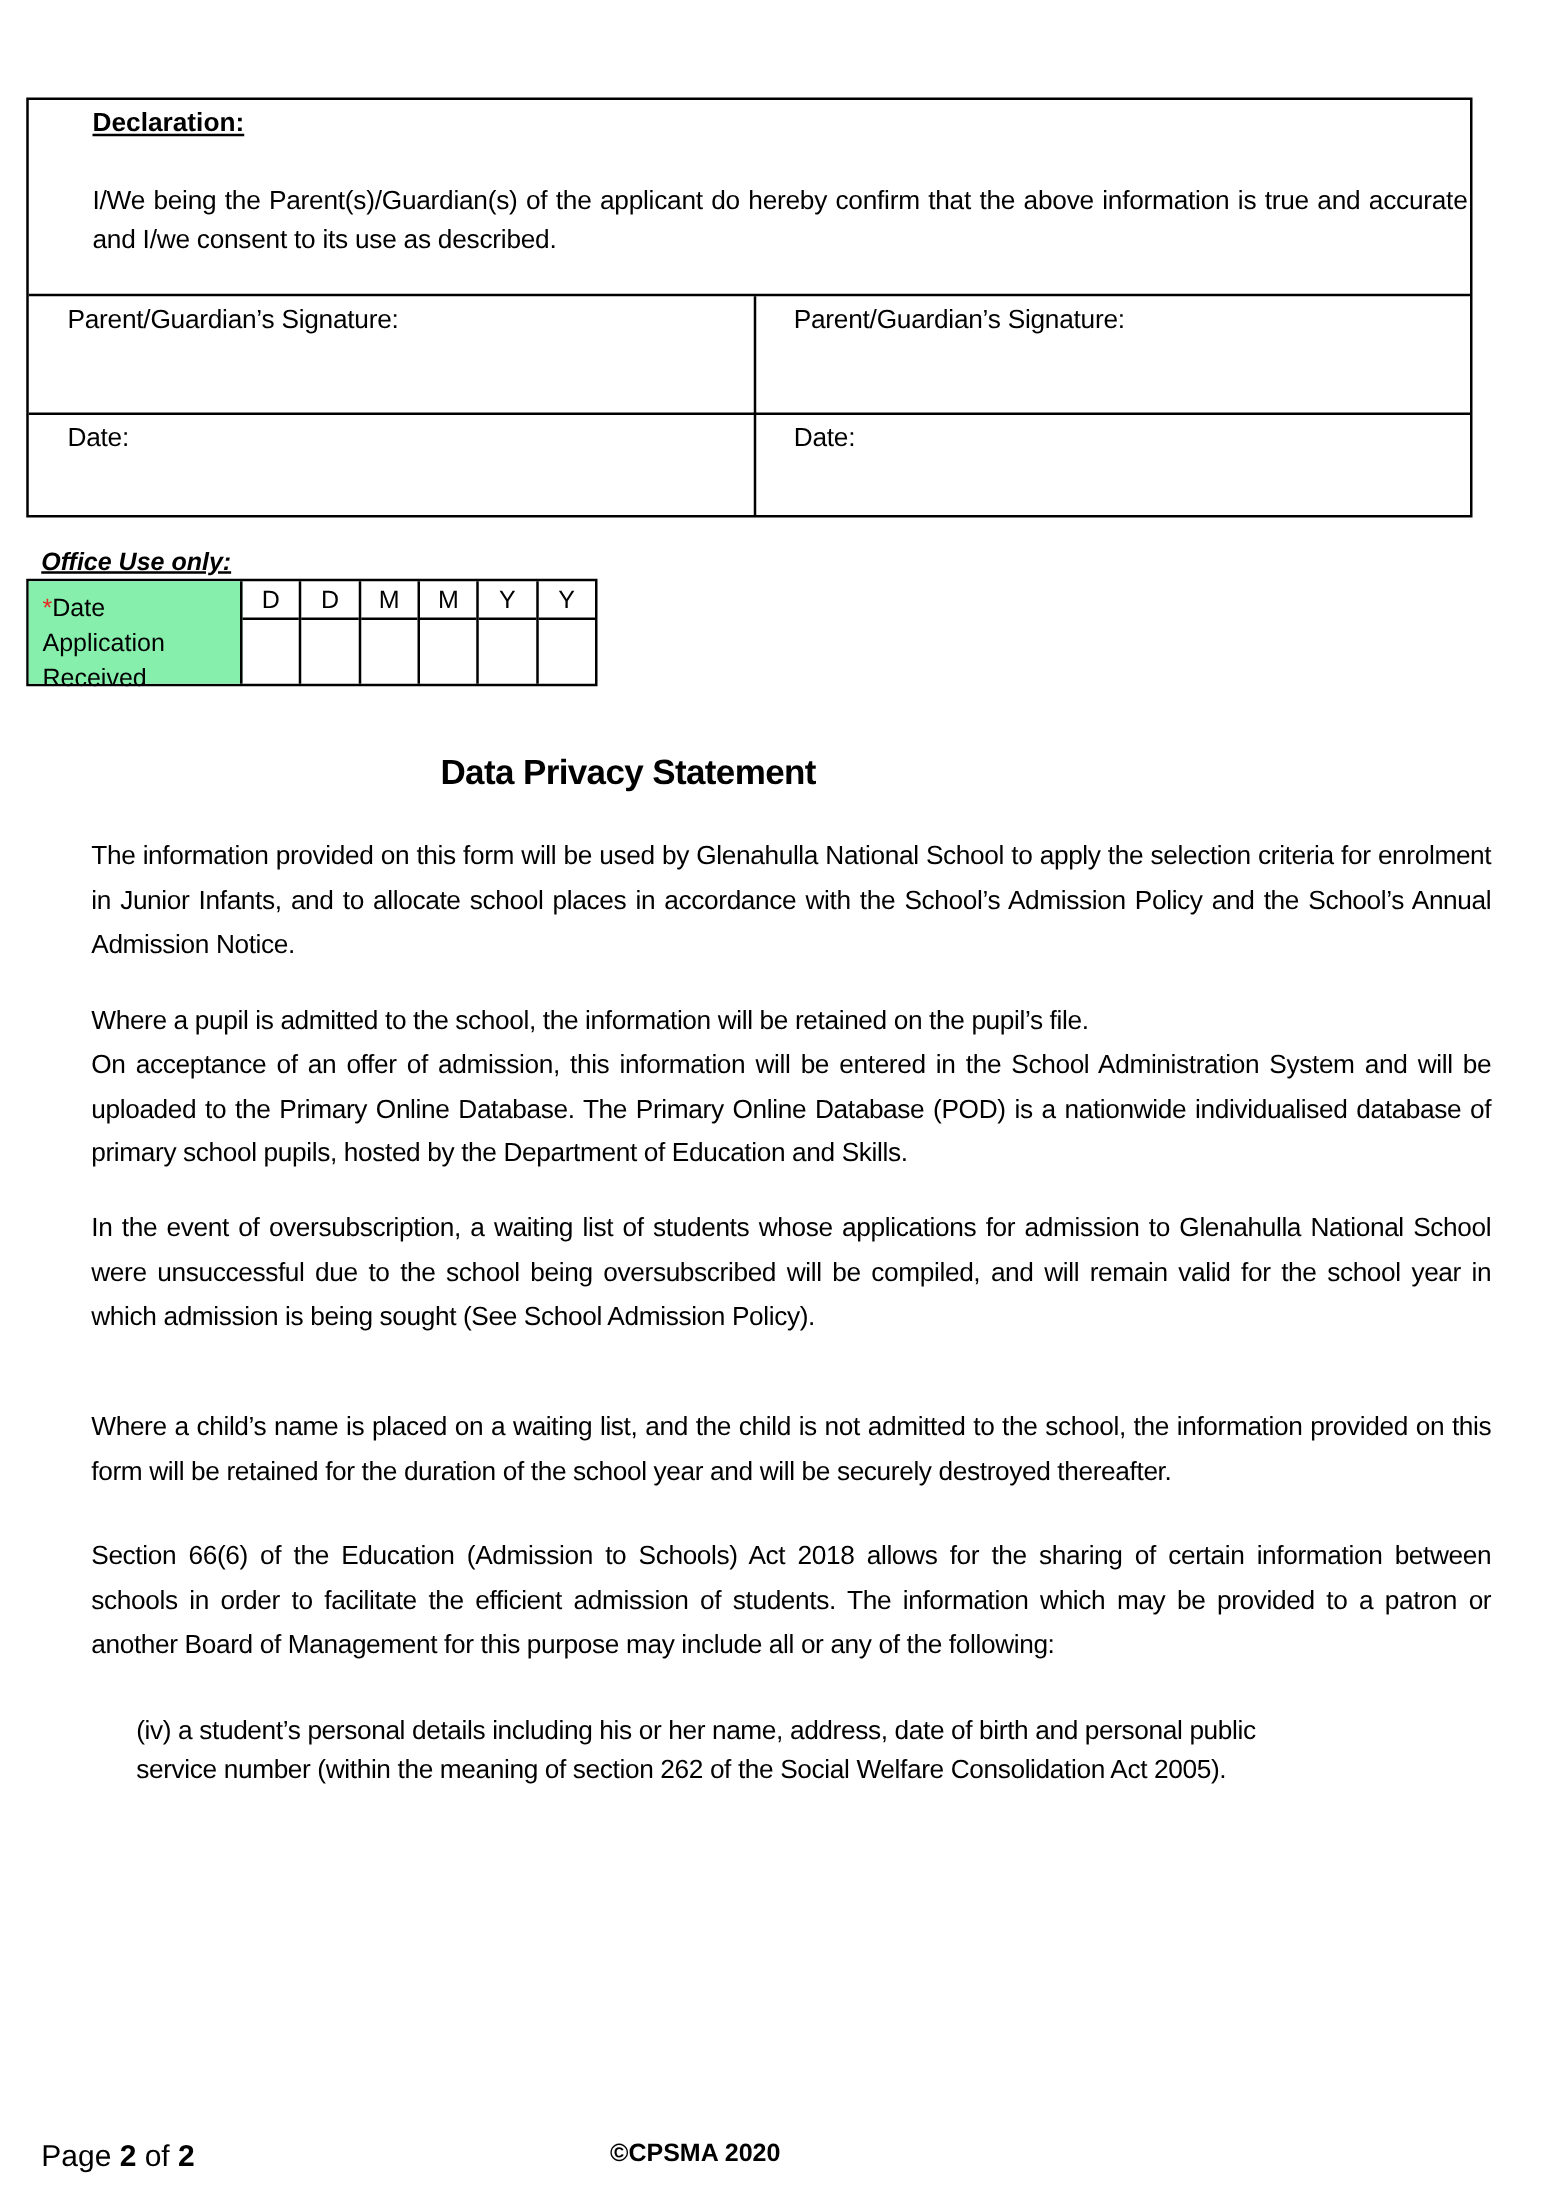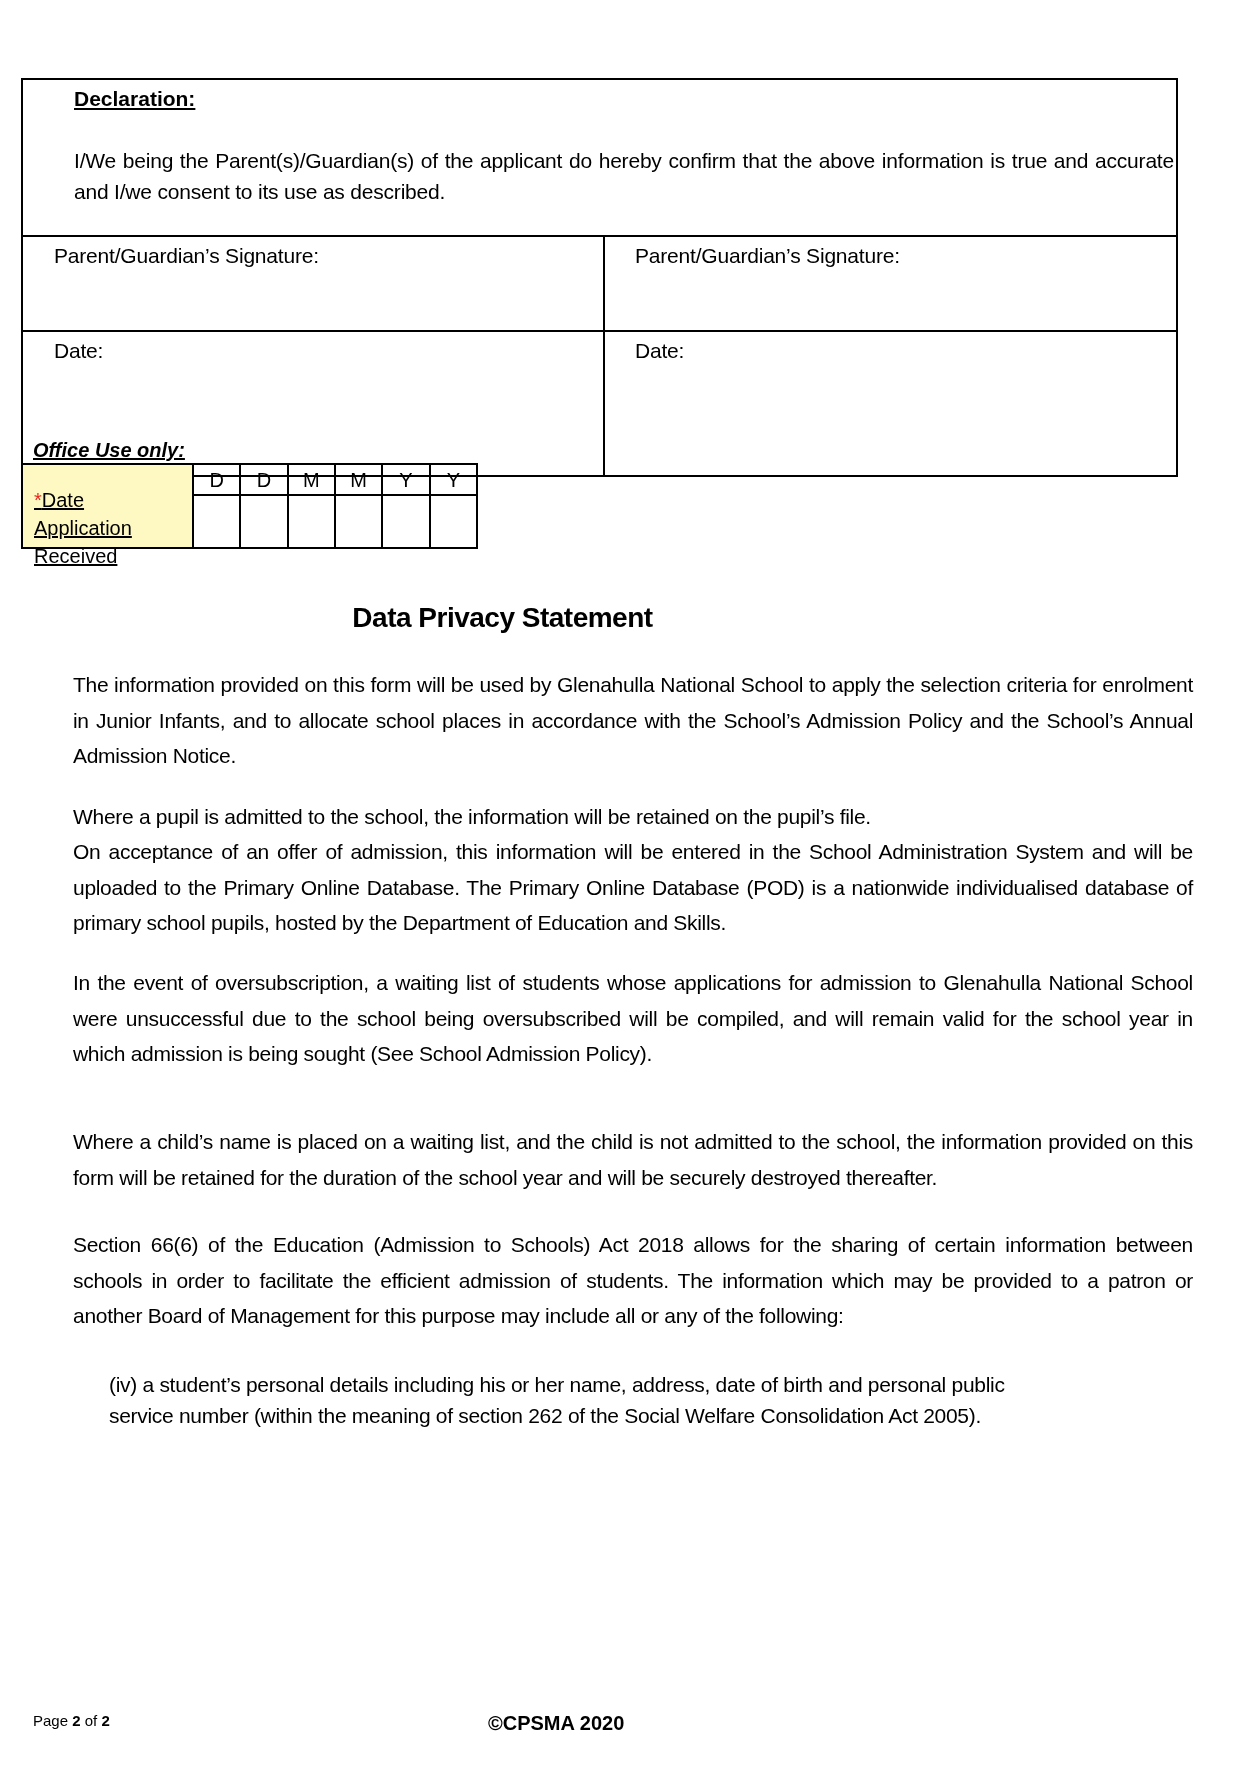--- a/index.html
+++ b/index.html
@@ -1,44 +1,44 @@
 <!DOCTYPE html>
 <html><head>
 <meta charset="utf-8">
 <style>
   html, body { margin:0; padding:0; background:#ffffff; }
   body { width:1248px; height:1766px; position:relative; overflow:hidden;
          font-family:"Liberation Sans", sans-serif; color:#000; }
   .abs { position:absolute; }
 
   
-  #decl { left:21px; top:78px; width:1157px; height:399px; border:2px solid #000; box-sizing:border-box; }
+  #decl { left:21px; top:78px; width:1157px; height:336px; border:2px solid #000; box-sizing:border-box; }
   #decl .row { position:absolute; left:0; right:0; border-top:2px solid #000; }
   #decl .vline { position:absolute; left:580px; top:157px; bottom:0; border-left:2px solid #000; }
   .decl-title { position:absolute; left:51px; top:7px; font-weight:bold; text-decoration:underline; font-size:21px; }
   .decl-body { position:absolute; left:51px; top:65px; width:1100px; text-align:justify; text-align-last:left; font-size:21px; line-height:31px; letter-spacing:-0.2px; }
   .cell-label { position:absolute; font-size:21px; letter-spacing:-0.2px;margin-left:20px; }
 
   
   .office-title { left:33px; top:439px; font-weight:bold; font-style:italic; text-decoration:underline; font-size:20px; }
   #office { left:21px; top:463px; width:457px; height:86px; border:2px solid #000; box-sizing:border-box; }
-  #office .labelcell { position:absolute; left:0; top:0; width:171px; height:100%; background:#fef9c3; border-right:2px solid #000; box-sizing:border-box; padding:21px 0 0 11px; font-size:20px; line-height:28px;text-decoration:underline; }
+  #office .labelcell { position:absolute; left:0; top:0; width:171px; height:100%; background:#86efac; border-right:2px solid #000; box-sizing:border-box; padding:8px 0 0 11px; font-size:20px; line-height:28px; }
   #office .labelcell .star { color:#e8281e; }
   #office .grid { position:absolute; left:171px; top:0; right:0; bottom:0; display:flex; }
   #office .col { flex:1; border-right:2px solid #000; position:relative; }
   #office .col:last-child { border-right:none; }
   #office .hdr { height:29px; border-bottom:2px solid #000; text-align:center; font-size:20px; line-height:30px; }
 
   
   .h1 { left:0; width:1005px; top:602px; text-align:center; font-weight:bold; font-size:28px; letter-spacing:-0.5px; }
   .para { left:73px; width:1120px; text-align:justify; text-align-last:left; font-size:21px; line-height:35.5px; letter-spacing:-0.3px; }
   .list { left:109px; width:1100px; font-size:21px; line-height:31px; letter-spacing:-0.3px; }
   .list div { white-space:nowrap; }
 
-  .footer-left { left:33px; top:1712px; font-size:15px;text-align:center; }
+  .footer-left { left:33px; top:1712px; font-size:24px;text-align:center; }
   .footer-center { left:488px; top:1712px; font-size:20px; font-weight:bold; }
 </style>
 </head>
 <body>
 
 <div id="decl" class="abs">
   <div class="decl-title">Declaration:</div>
   <div class="decl-body">I/We being the Parent(s)/Guardian(s) of the applicant do hereby confirm that the above information is true and accurate and I/we consent to its use as described.</div>
   <div class="row" style="top:155px;"></div>
   <div class="row" style="top:250px;"></div>

